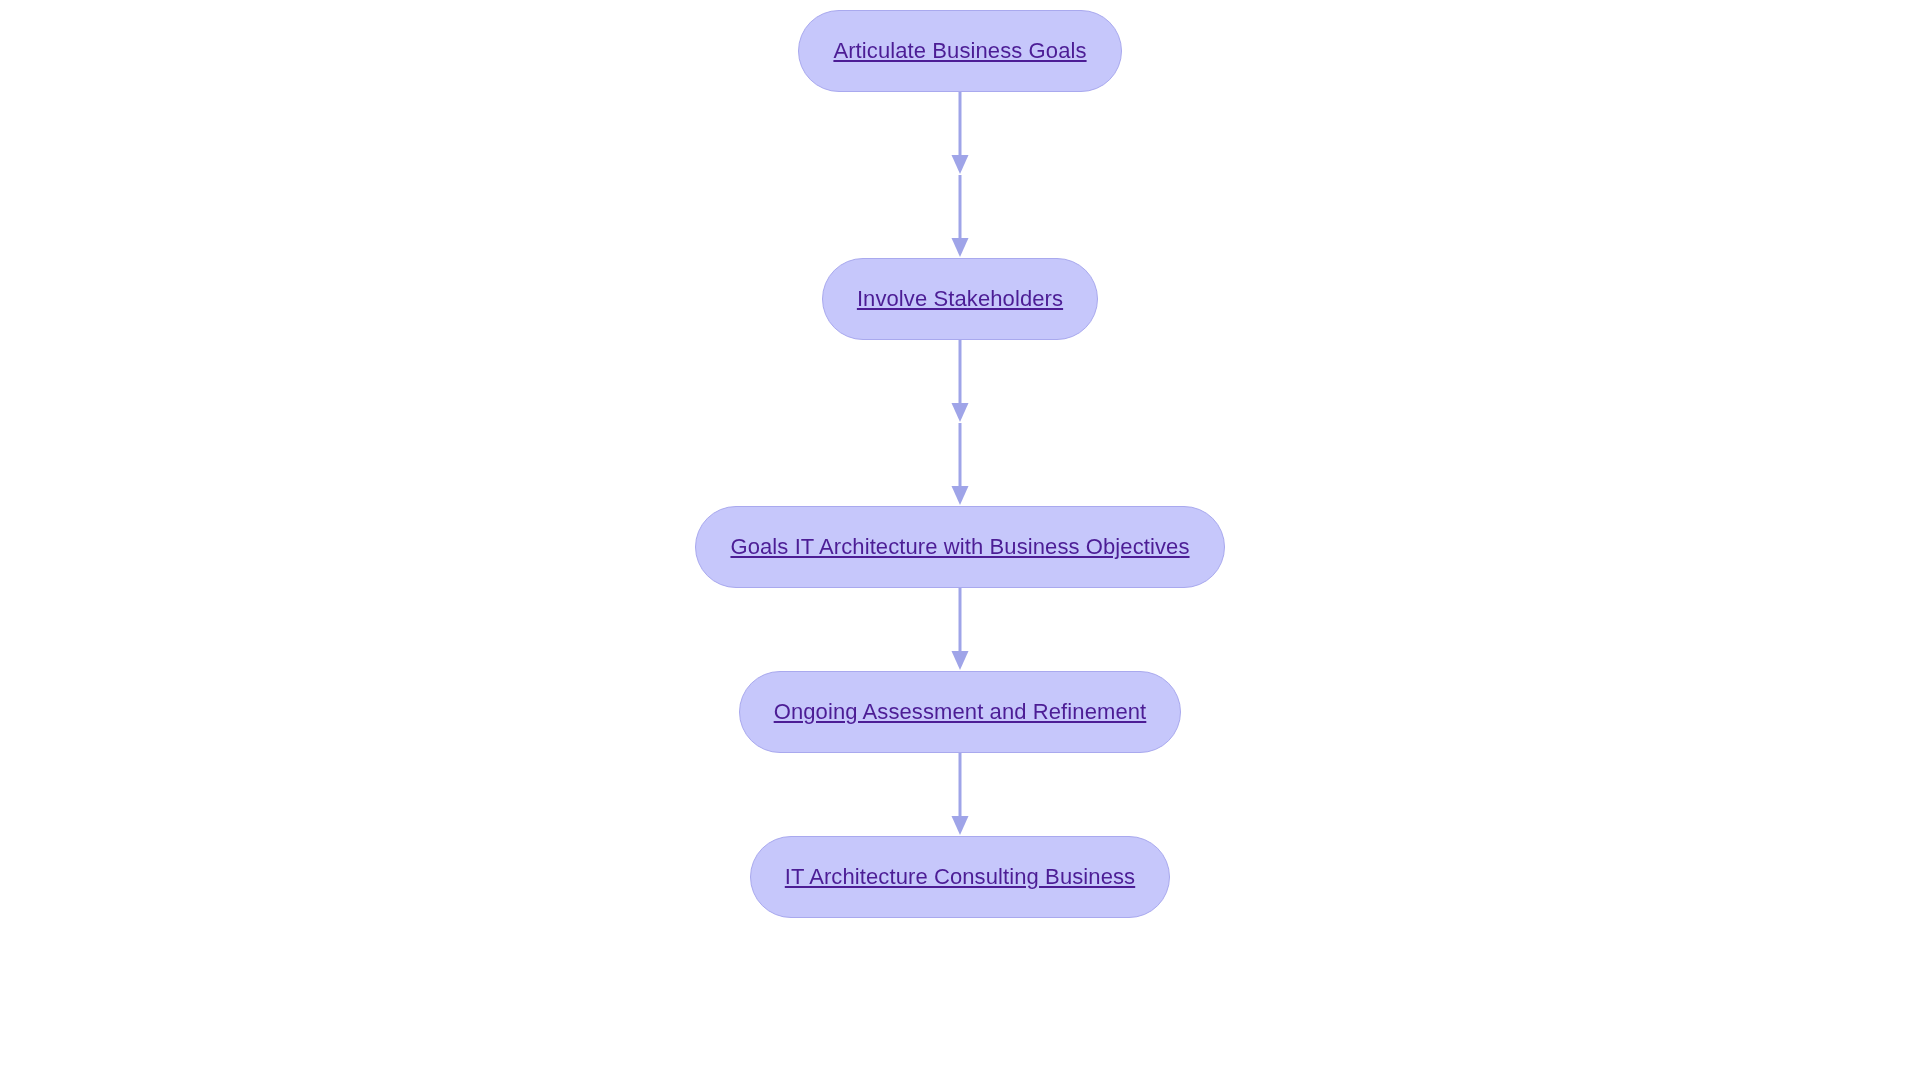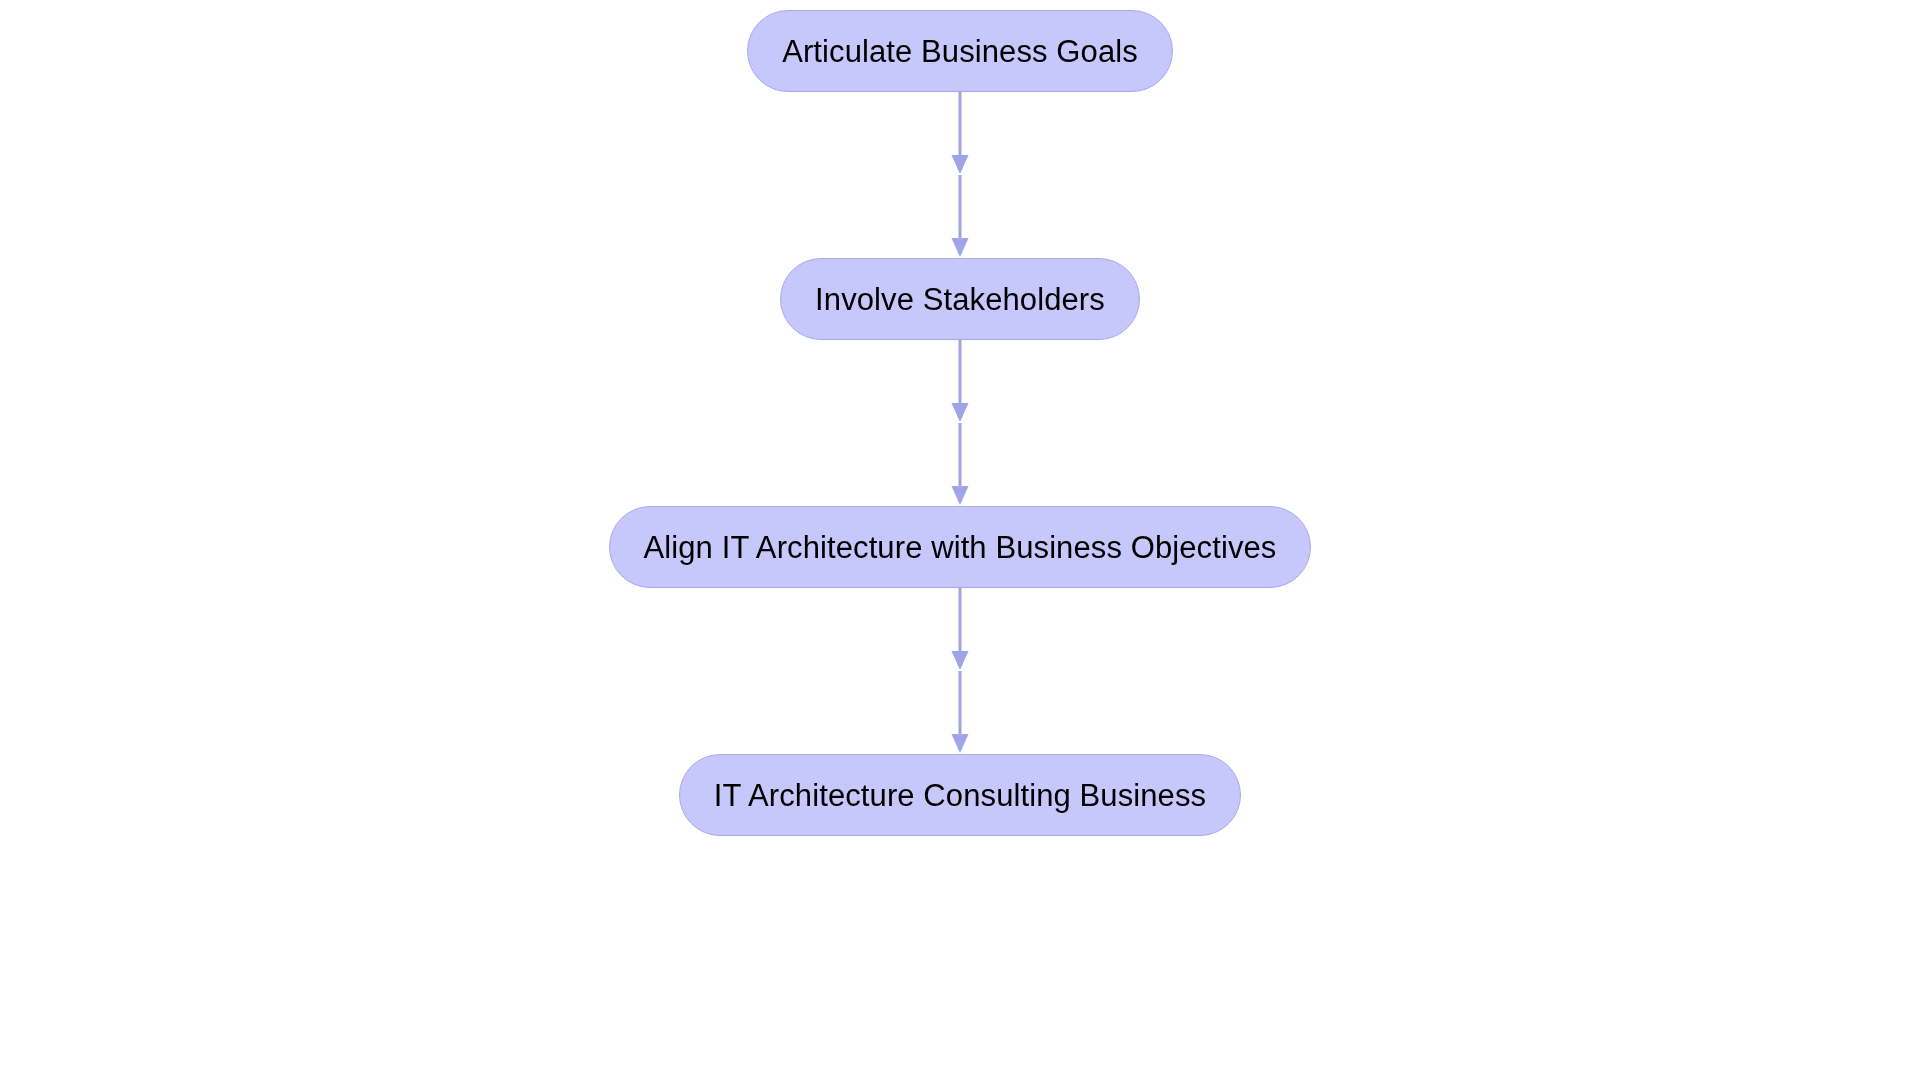--- a/index.html
+++ b/index.html
@@ -37,25 +37,26 @@
     background: #c6c7fb;
     border: 1.5px solid #a9a9ee;
     display: flex;
     align-items: center;
     justify-content: center;
     padding: 0 34px;
     flex: 0 0 auto;
   }
 
   .flow-node-label {
-    font-size: 31px;
+    font-size: 22px;
     line-height: 1;
-    color: #000000;
+    color: #4c1d95;
     white-space: nowrap;
     letter-spacing: 0.1px;
+    text-decoration: underline;
   }
 
   .flow-connector {
     position: relative;
     width: 26px;
     flex: 0 0 auto;
     display: flex;
     justify-content: center;
   }
 
@@ -104,30 +105,33 @@
 
 
     <div class="flow-connector" style="height:83px;">
       <svg width="26" height="83" viewBox="0 0 26 83" aria-hidden="true">
         <line x1="13" y1="0" x2="13" y2="67" stroke="#9fa4e8" stroke-width="3"></line>
         <polygon points="13,82 4.5,63 21.5,63" fill="#9fa4e8"></polygon>
       </svg>
     </div>
 
     <div class="flow-node">
-      <span class="flow-node-label">Align IT Architecture with Business Objectives</span>
+      <span class="flow-node-label">Goals IT Architecture with Business Objectives</span>
     </div>
 
     <div class="flow-connector" style="height:83px;">
       <svg width="26" height="83" viewBox="0 0 26 83" aria-hidden="true">
         <line x1="13" y1="0" x2="13" y2="67" stroke="#9fa4e8" stroke-width="3"></line>
         <polygon points="13,82 4.5,63 21.5,63" fill="#9fa4e8"></polygon>
       </svg>
     </div>
 
+    <div class="flow-node">
+      <span class="flow-node-label">Ongoing Assessment and Refinement</span>
+    </div>
 
     <div class="flow-connector" style="height:83px;">
       <svg width="26" height="83" viewBox="0 0 26 83" aria-hidden="true">
         <line x1="13" y1="0" x2="13" y2="67" stroke="#9fa4e8" stroke-width="3"></line>
         <polygon points="13,82 4.5,63 21.5,63" fill="#9fa4e8"></polygon>
       </svg>
     </div>
 
     <div class="flow-node">
       <span class="flow-node-label">IT Architecture Consulting Business</span>

